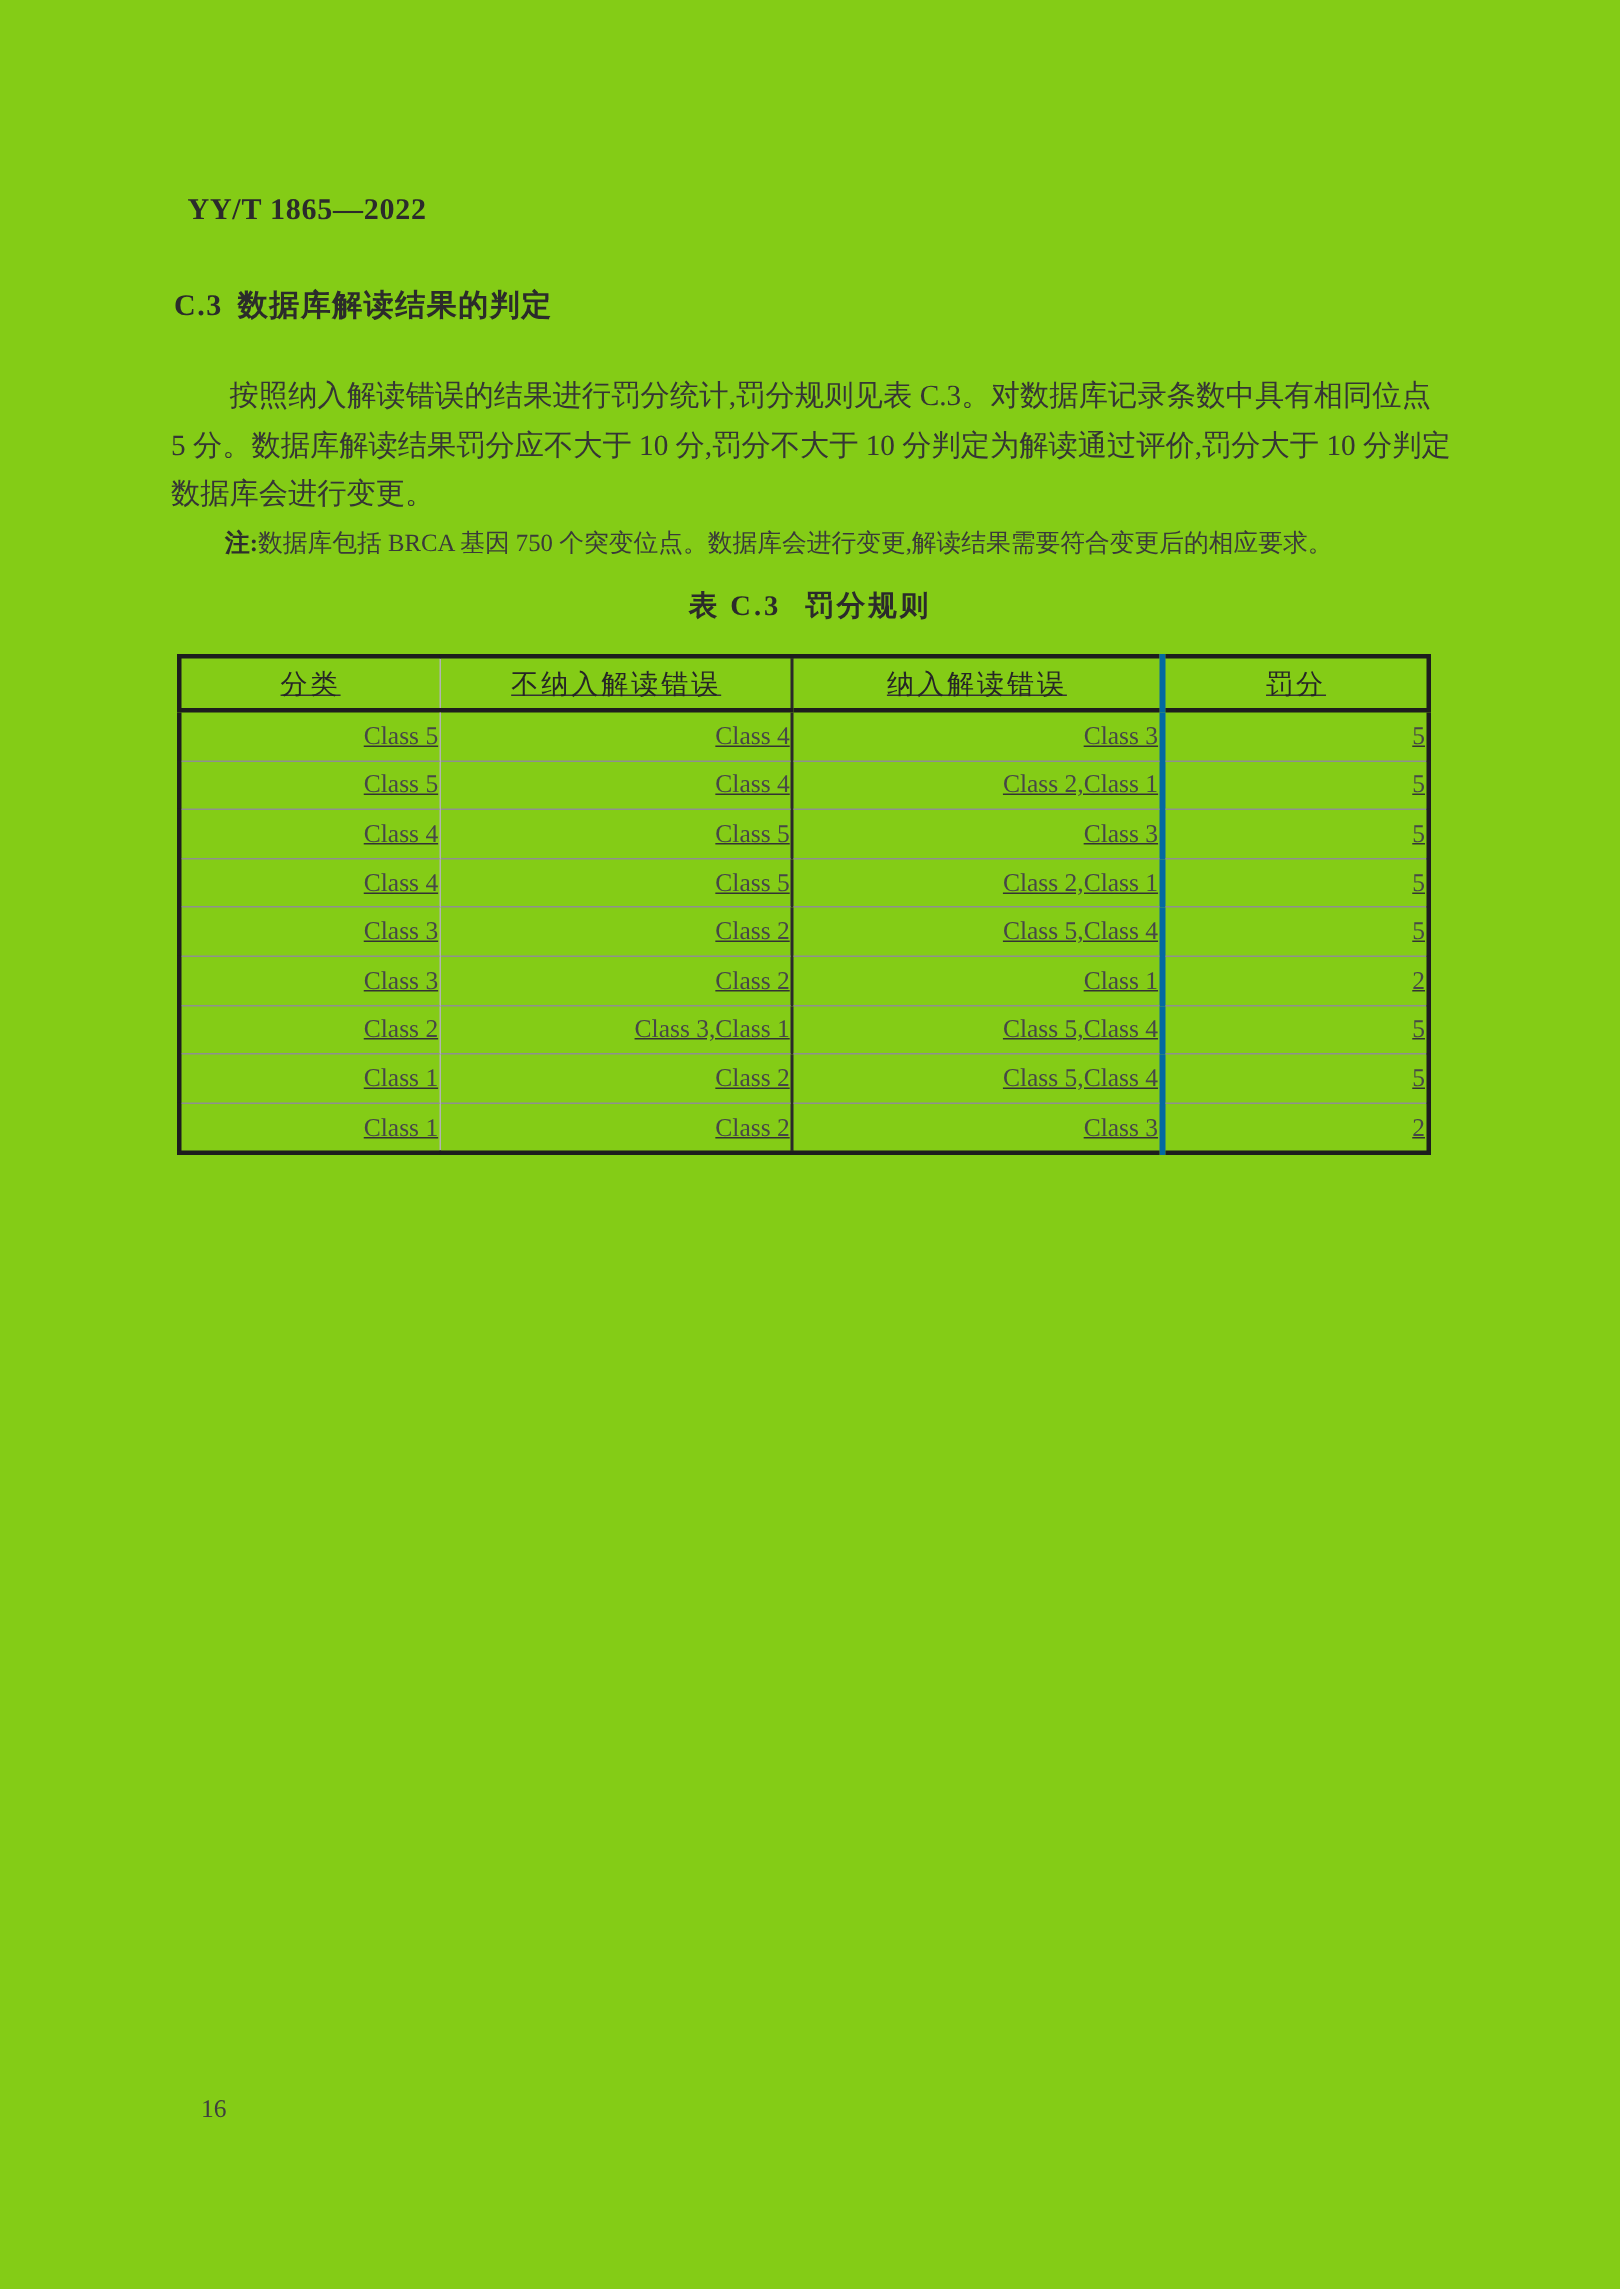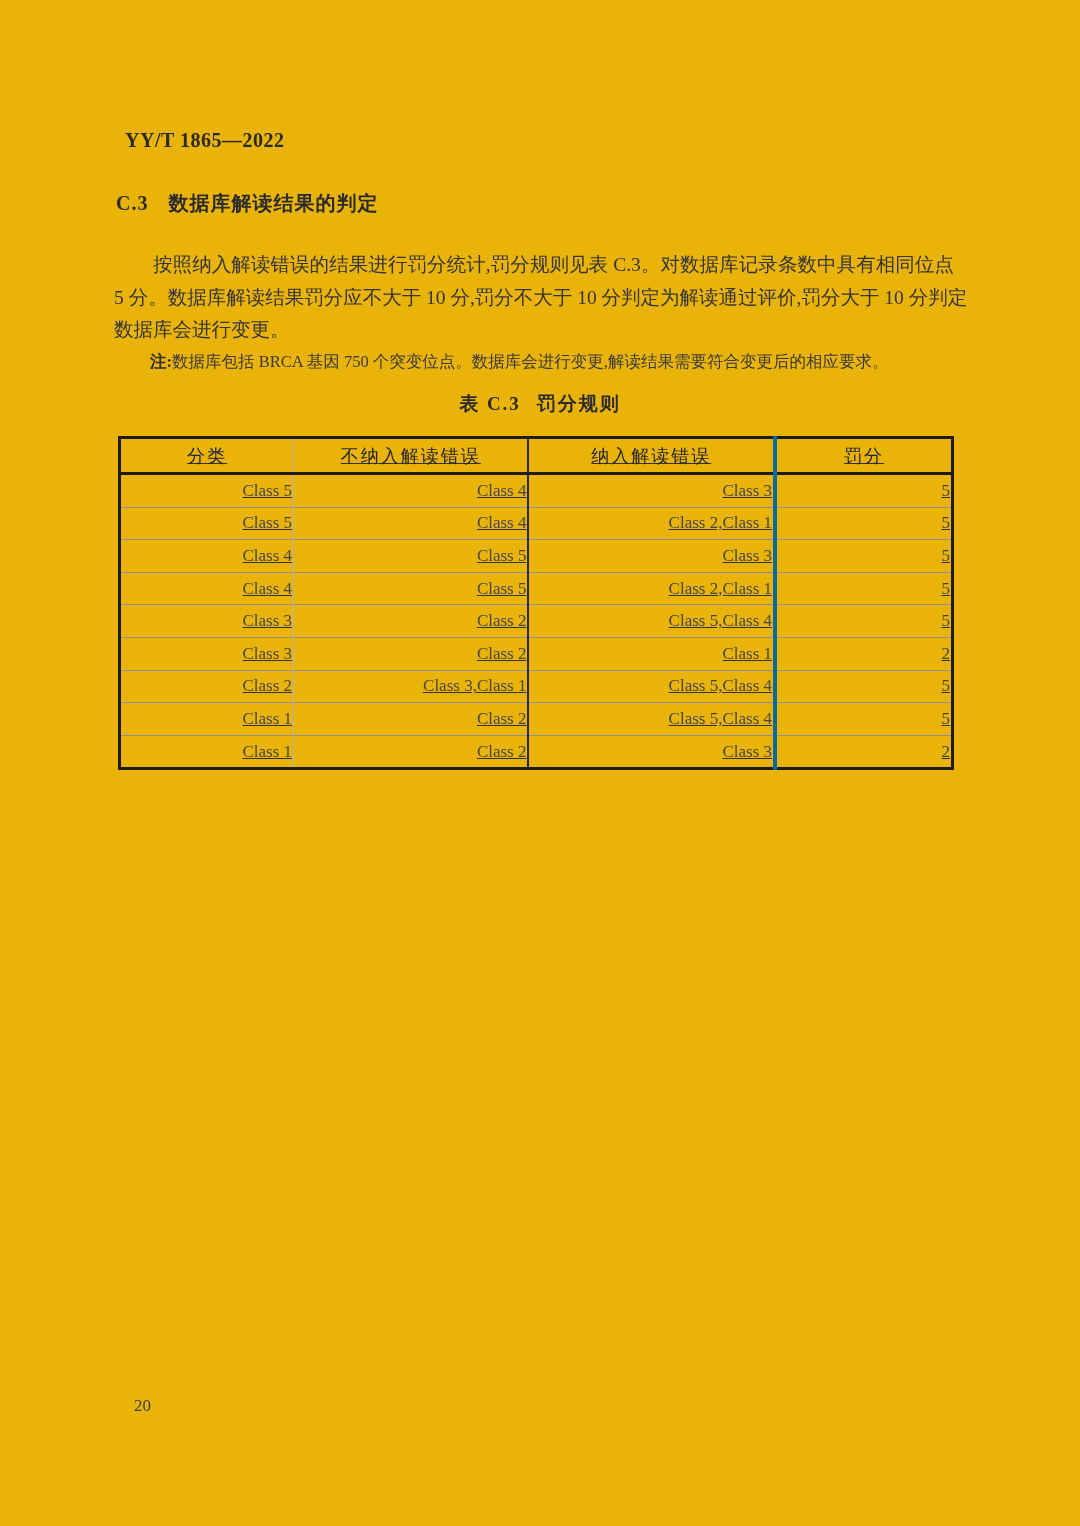--- a/index.html
+++ b/index.html
@@ -1,42 +1,42 @@
 <!DOCTYPE html>
 <html><head>
 <meta charset="utf-8">
 <style>
   html, body { margin: 0; padding: 0; background: #e8e8e8; }
   .page {
     position: relative;
     width: 1080px;
     height: 1526px;
     margin: 0 auto;
-    background: #eab308;
+    background: #84cc16;
     font-family: "Liberation Serif", "DejaVu Serif", serif;
     color: #333;
     overflow: hidden;
   }
   .doc-number {
     position: absolute;
     left: 125px; top: 129px;
     font-size: 20px;
     font-weight: bold;
     letter-spacing: 0.5px;
     color: #2b2b2b;
   }
   .section-heading {
     position: absolute;
     left: 116px; top: 190px;
     font-size: 20px;
     font-weight: bold;
     color: #2b2b2b;
     letter-spacing: 1px;
   }
-  .section-heading .sec-title { margin-left: 20px; }
+  .section-heading .sec-title { margin-left: 10px; }
   .para {
     position: absolute;
     left: 114px; top: 229px;
     width: 840px;
     font-size: 19.5px;
     color: #353535;
   }
   .pline {
     height: 32.5px;
     line-height: 32.5px;
@@ -196,15 +196,15 @@
         </tr>
         <tr>
           <td class="c0">Class 1</td>
           <td class="c1">Class 2</td>
           <td class="c2">Class 3</td>
           <td class="c3">2</td>
         </tr>
       </tbody>
   </table>
 
-  <div class="page-number">20</div>
+  <div class="page-number">16</div>
 
 </div>
 
 </body></html>

